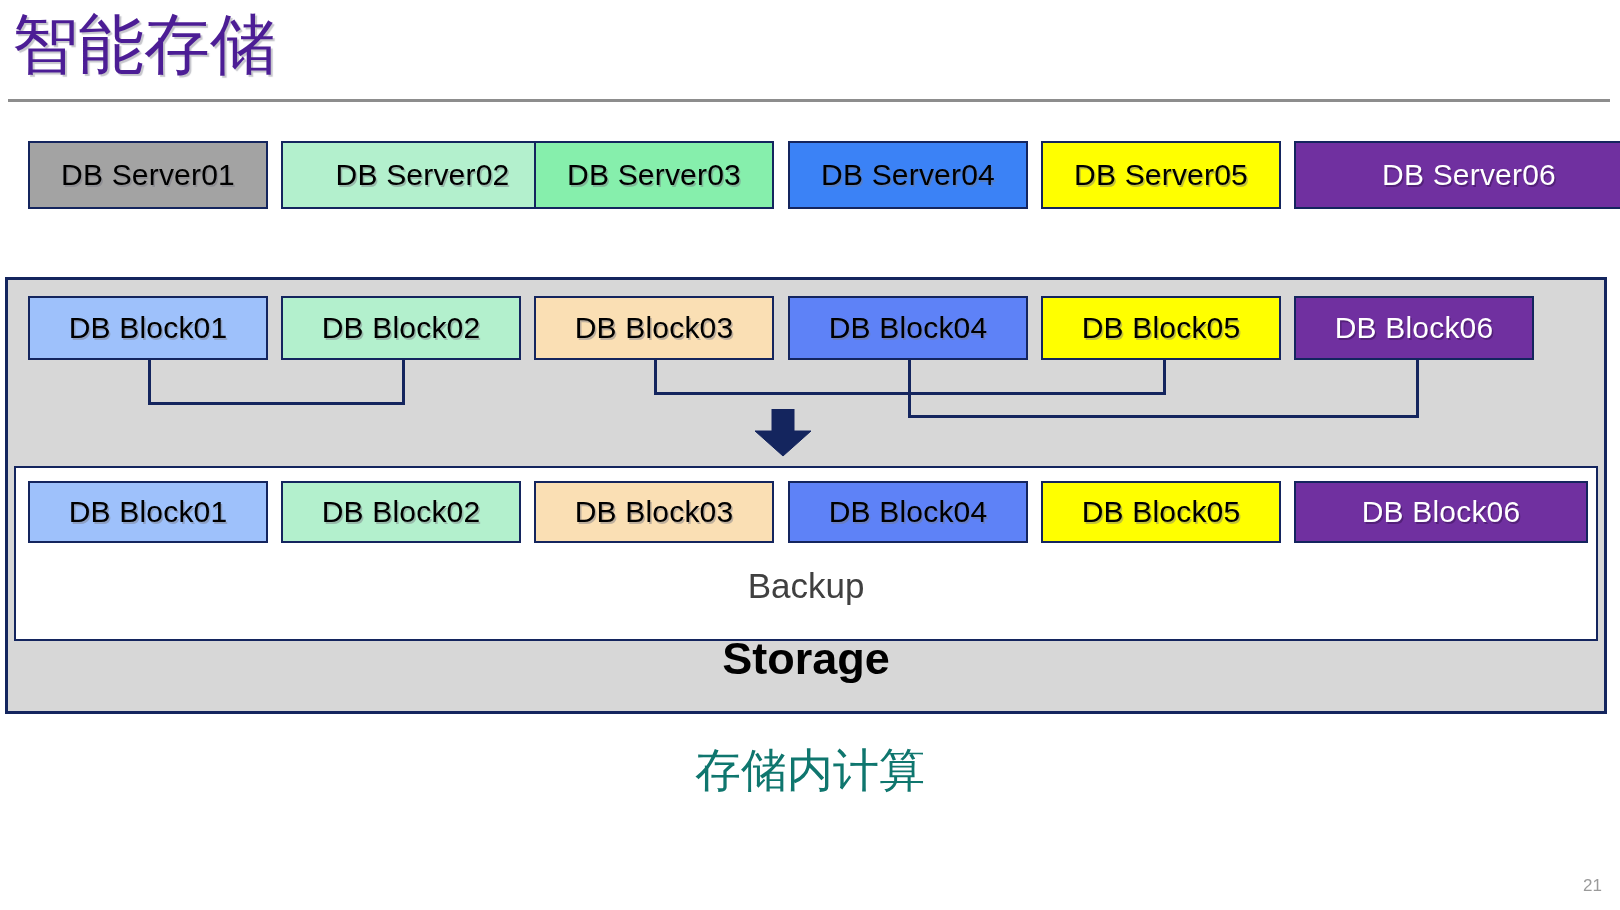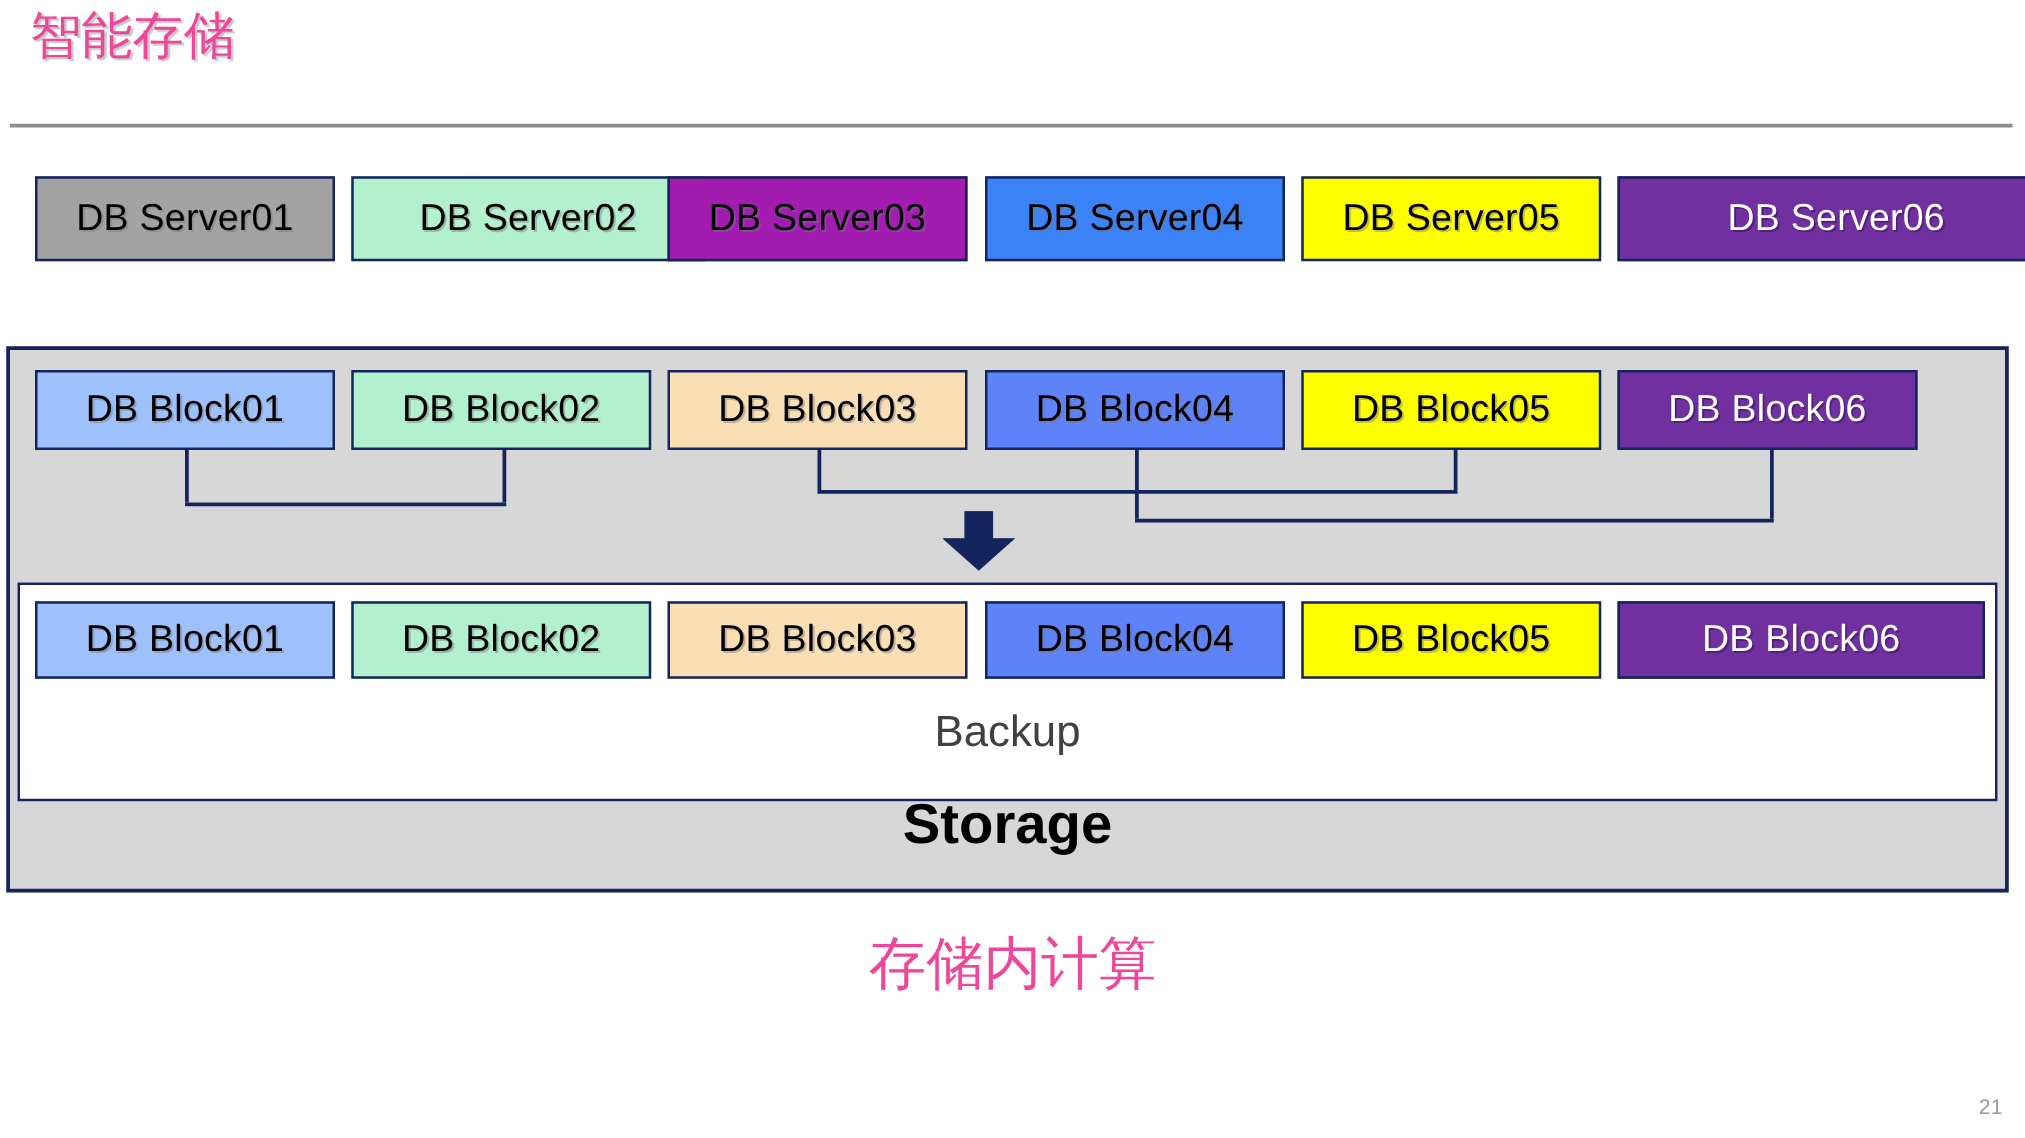--- a/index.html
+++ b/index.html
@@ -12,26 +12,26 @@
     height: 910px;
     position: relative;
     overflow: hidden;
     font-family: "Liberation Sans", sans-serif;
     -webkit-font-smoothing: antialiased;
   }
 
   
   #slide-title {
     position: absolute;
-    left: 24px;
+    left: 12px;
     top: 2px;
-    font-size: 41px;
+    font-size: 66px;
     line-height: 1.28;
     font-weight: 400;
-    color: #ec4899;
+    color: #4c1d95;
     text-shadow: 2px 2px 1px rgba(150,150,160,0.55);
     letter-spacing: 0px;
     white-space: nowrap;
   }
   #title-rule {
     position: absolute;
     left: 8px;
     top: 99px;
     width: 1602px;
     height: 3px;
@@ -126,21 +126,21 @@
 
   
   #captions {
     position: absolute;
     left: 0;
     top: 737px;
     width: 1620px;
     text-align: center;
     font-size: 46px;
     line-height: 1.47;
-    color: #ec4899;
+    color: #0f766e;
   }
 
   
   #page-number {
     position: absolute;
     right: 18px;
     bottom: 14px;
     font-size: 17px;
     color: #9a9a9a;
   }
@@ -151,21 +151,21 @@
 <div id="slide-title">智能存储</div>
 <div id="title-rule"></div>
 
 <div id="server-row">
     <div class="cbox light" style="left: 28px; width: 240px; background: #a3a3a3;">
       <span>DB Server01</span>
     </div>
     <div class="cbox light" style="left: 281px; width: 283px; background: rgb(179, 240, 205);">
       <span>DB Server02</span>
     </div>
-    <div class="cbox light" style="left: 534px; width: 240px; background: #a21caf;">
+    <div class="cbox light" style="left: 534px; width: 240px; background: #86efac;">
       <span>DB Server03</span>
     </div>
     <div class="cbox light" style="left: 788px; width: 240px; background: #3b82f6;">
       <span>DB Server04</span>
     </div>
     <div class="cbox light" style="left: 1041px; width: 240px; background: rgb(255, 255, 0);">
       <span>DB Server05</span>
     </div>
     <div class="cbox onpurple" style="left: 1294px; width: 350px; background: rgb(112, 48, 160);">
       <span>DB Server06</span>

